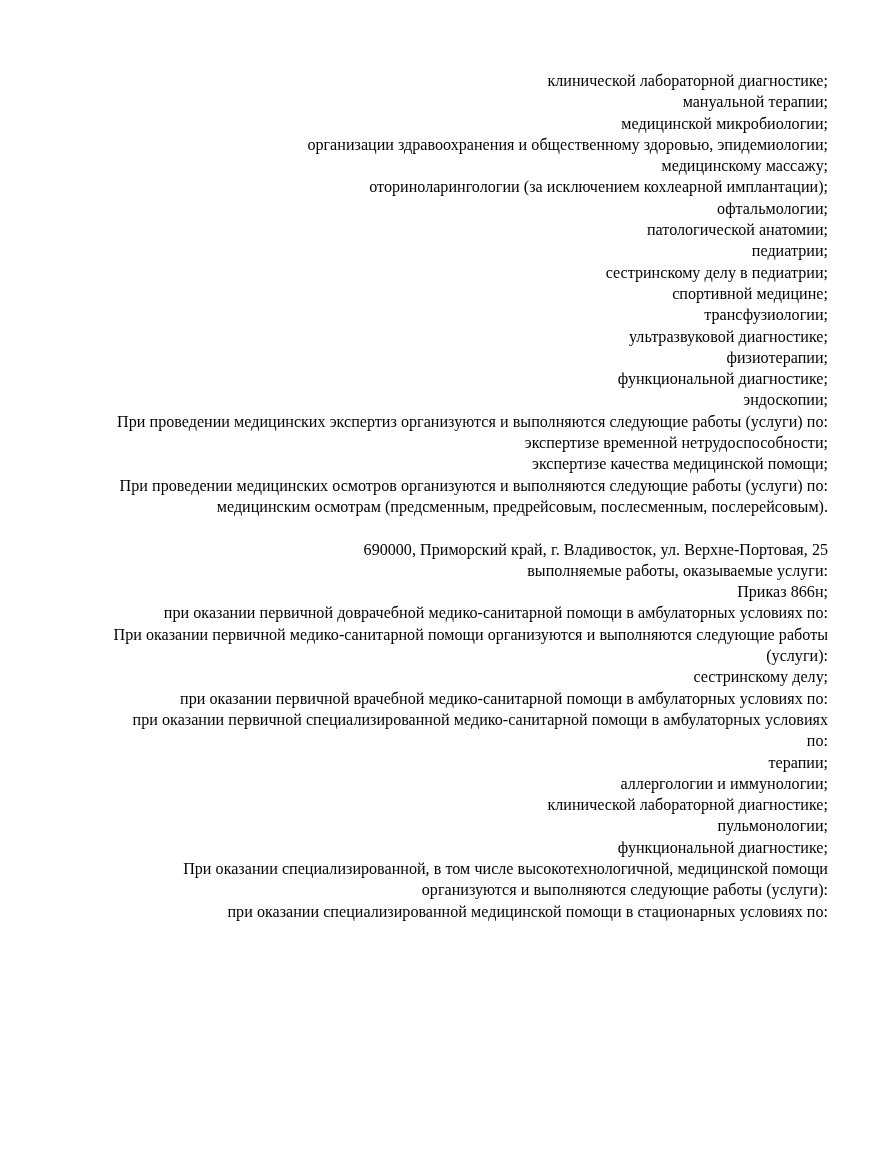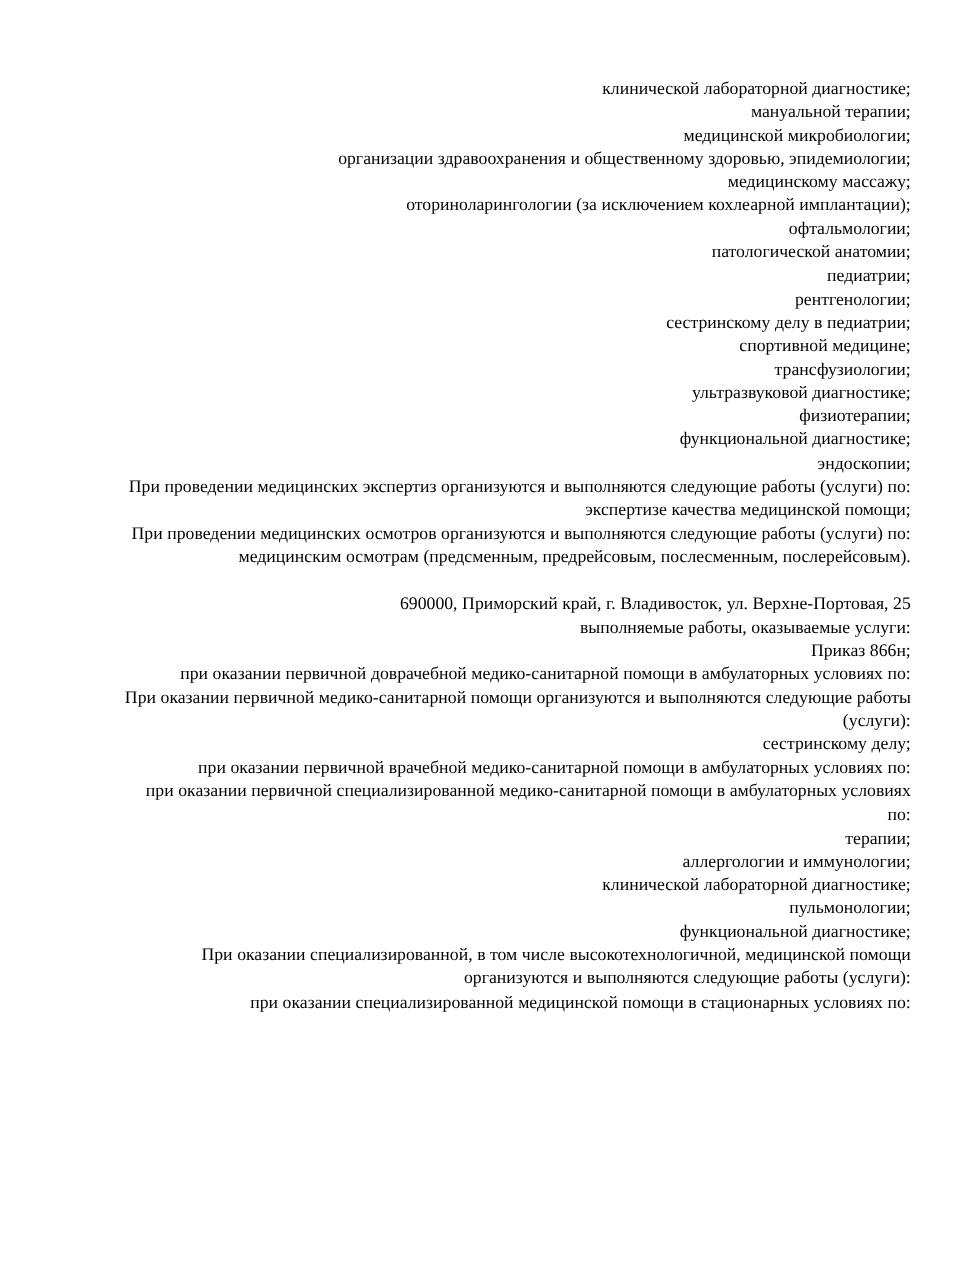--- a/index.html
+++ b/index.html
@@ -62,30 +62,30 @@
 
     <div class="line lvl-2">клинической лабораторной диагностике;</div>
     <div class="line lvl-2">мануальной терапии;</div>
     <div class="line lvl-2">медицинской микробиологии;</div>
     <div class="line lvl-2">организации здравоохранения и общественному здоровью, эпидемиологии;</div>
     <div class="line lvl-2">медицинскому массажу;</div>
     <div class="line lvl-2">оториноларингологии (за исключением кохлеарной имплантации);</div>
     <div class="line lvl-2">офтальмологии;</div>
     <div class="line lvl-2">патологической анатомии;</div>
     <div class="line lvl-2">педиатрии;</div>
-    <div class="line lvl-2">рентгенологии;</div>
     <div class="line lvl-2">сестринскому делу в педиатрии;</div>
     <div class="line lvl-2">спортивной медицине;</div>
     <div class="line lvl-2">трансфузиологии;</div>
     <div class="line lvl-2">ультразвуковой диагностике;</div>
     <div class="line lvl-2">физиотерапии;</div>
     <div class="line lvl-2">функциональной диагностике;</div>
     <div class="line lvl-2">эндоскопии;</div>
 
     <div class="line lvl-0">При проведении медицинских экспертиз организуются и выполняются следующие работы (услуги) по:</div>
+    <div class="line lvl-1">экспертизе временной нетрудоспособности;</div>
     <div class="line lvl-1">экспертизе качества медицинской помощи;</div>
 
     <div class="line lvl-0">При проведении медицинских осмотров организуются и выполняются следующие работы (услуги) по:</div>
     <div class="line lvl-1">медицинским осмотрам (предсменным, предрейсовым, послесменным, послерейсовым).</div>
 
     <div class="line spacer"></div>
 
     <div class="line lvl-0">690000, Приморский край, г. Владивосток, ул. Верхне-Портовая, 25</div>
     <div class="line lvl-0">выполняемые работы, оказываемые услуги:</div>
     <div class="line lvl-0">Приказ 866н;</div>

